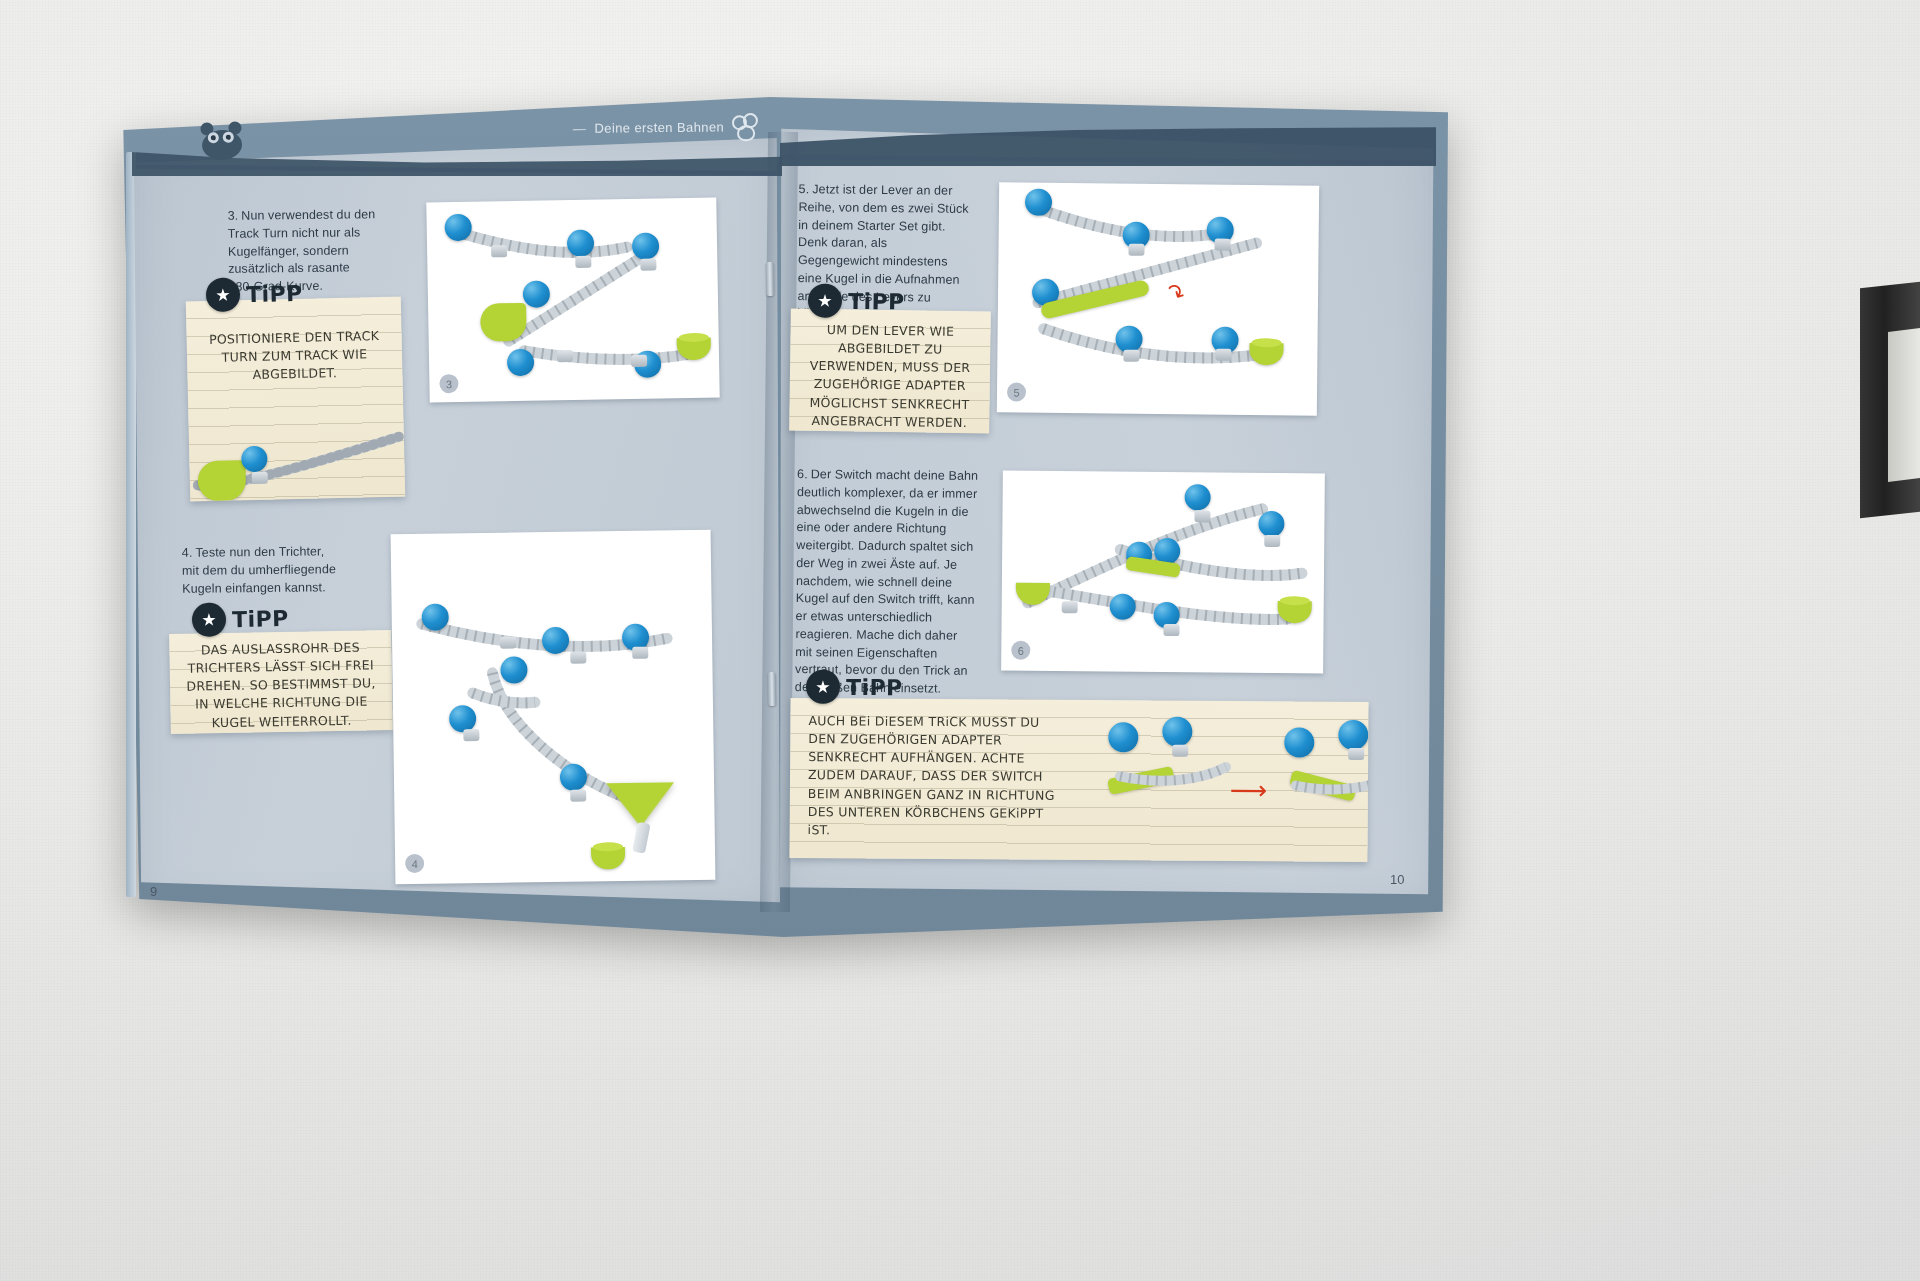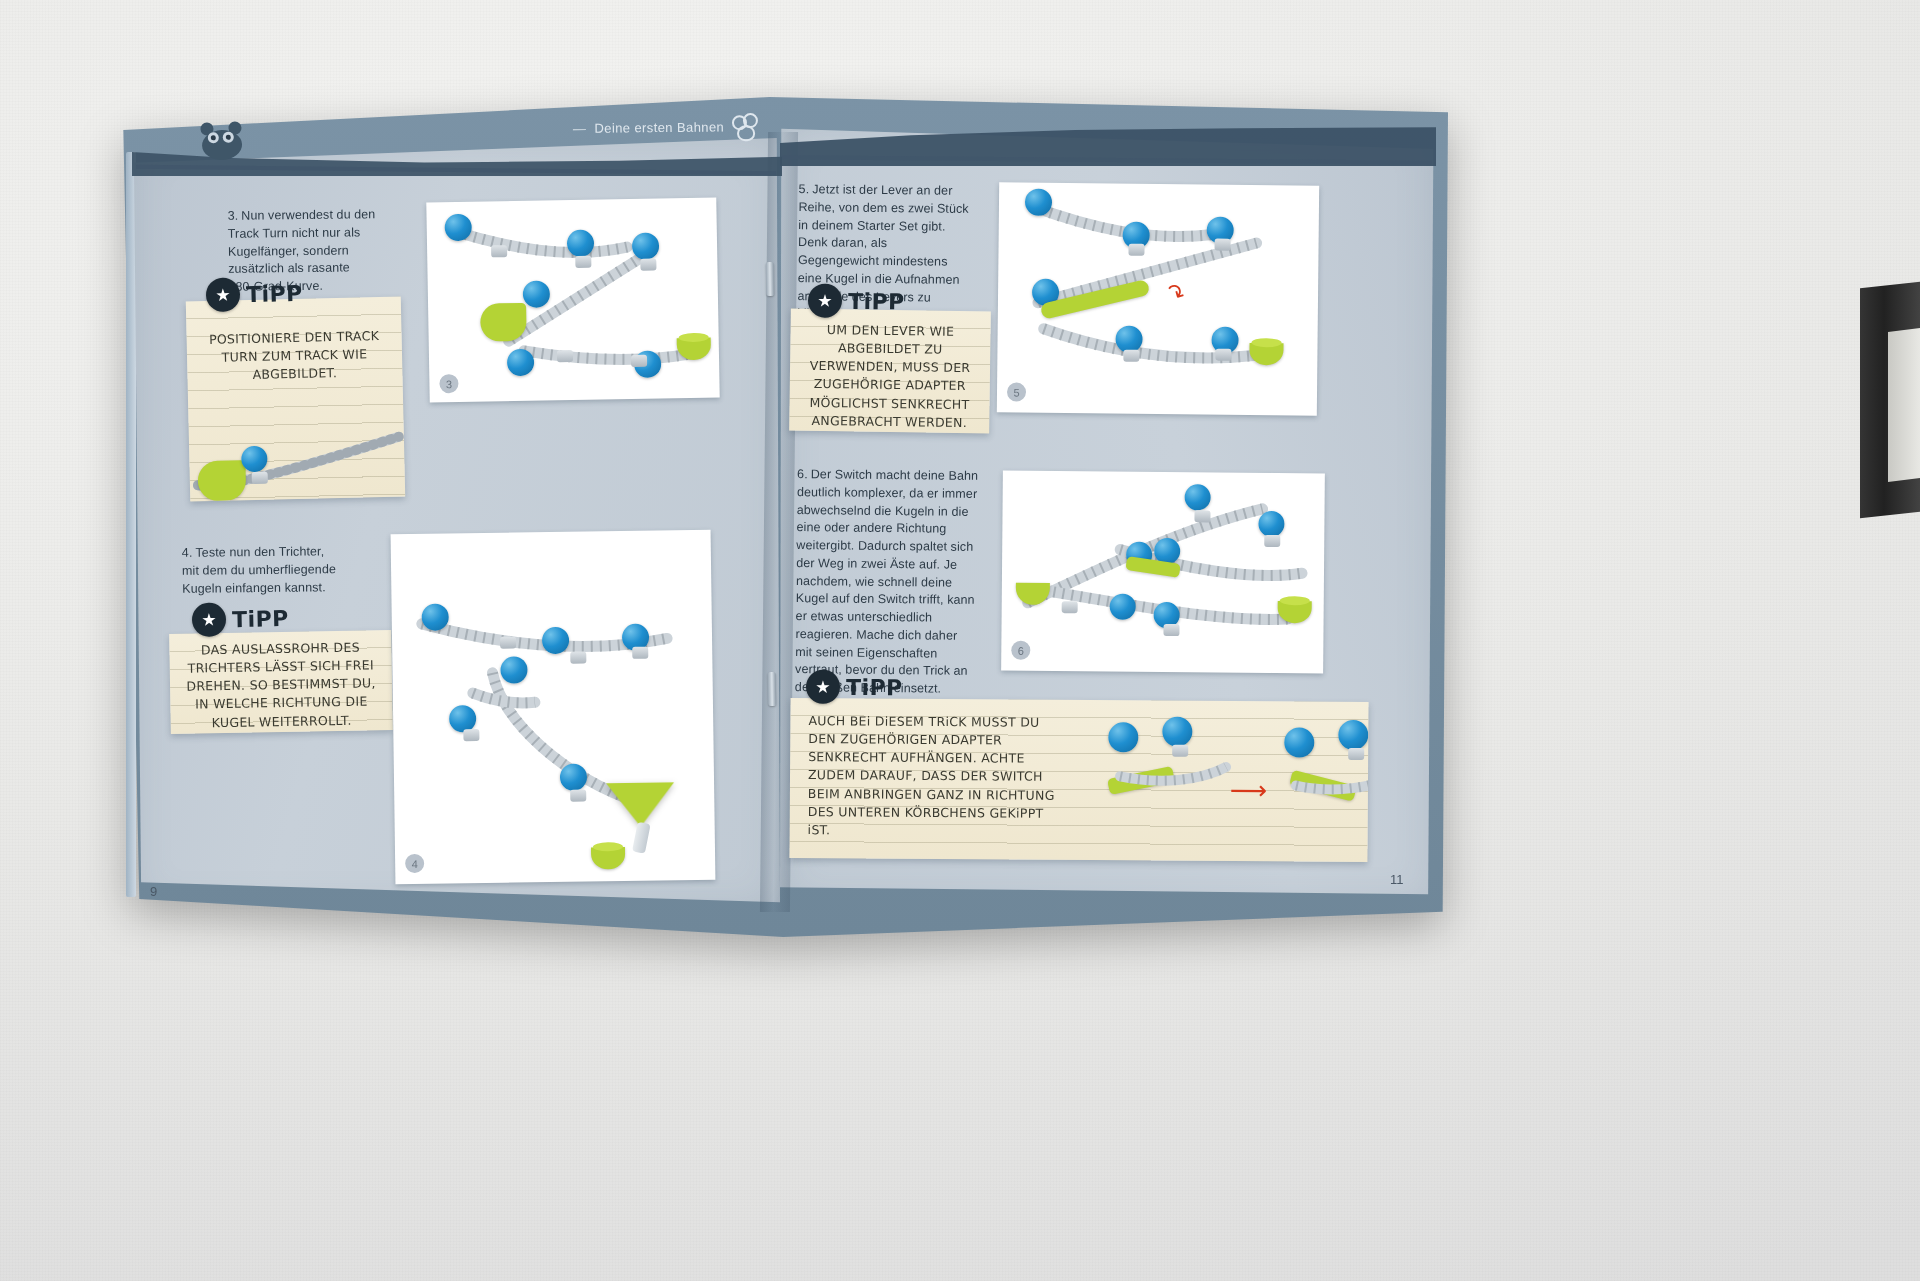--- a/index.html
+++ b/index.html
@@ -443,15 +443,15 @@
       <path d="M28 40 C 66 48, 106 42, 132 28" stroke="#ccd3d9" stroke-width="10" fill="none" stroke-linecap="round"></path>
       <path d="M28 40 C 66 48, 106 42, 132 28" stroke="#8d979f" stroke-width="10" fill="none" stroke-dasharray="2 7" opacity=".55"></path>
     </svg>
     <div class="clip" style="left:558px;top:46px;"></div>
   </div>
   <div class="tip-badge" style="left:688px;top:578px;transform:rotate(0.4deg);">
     <span class="circle">★</span>
     <span class="word">TiPP</span>
   </div>
 
-  <div class="page-num" style="left:1272px;top:780px;">11</div>
+  <div class="page-num" style="left:1272px;top:780px;">10</div>
 
 </div>
 
 </body></html>

